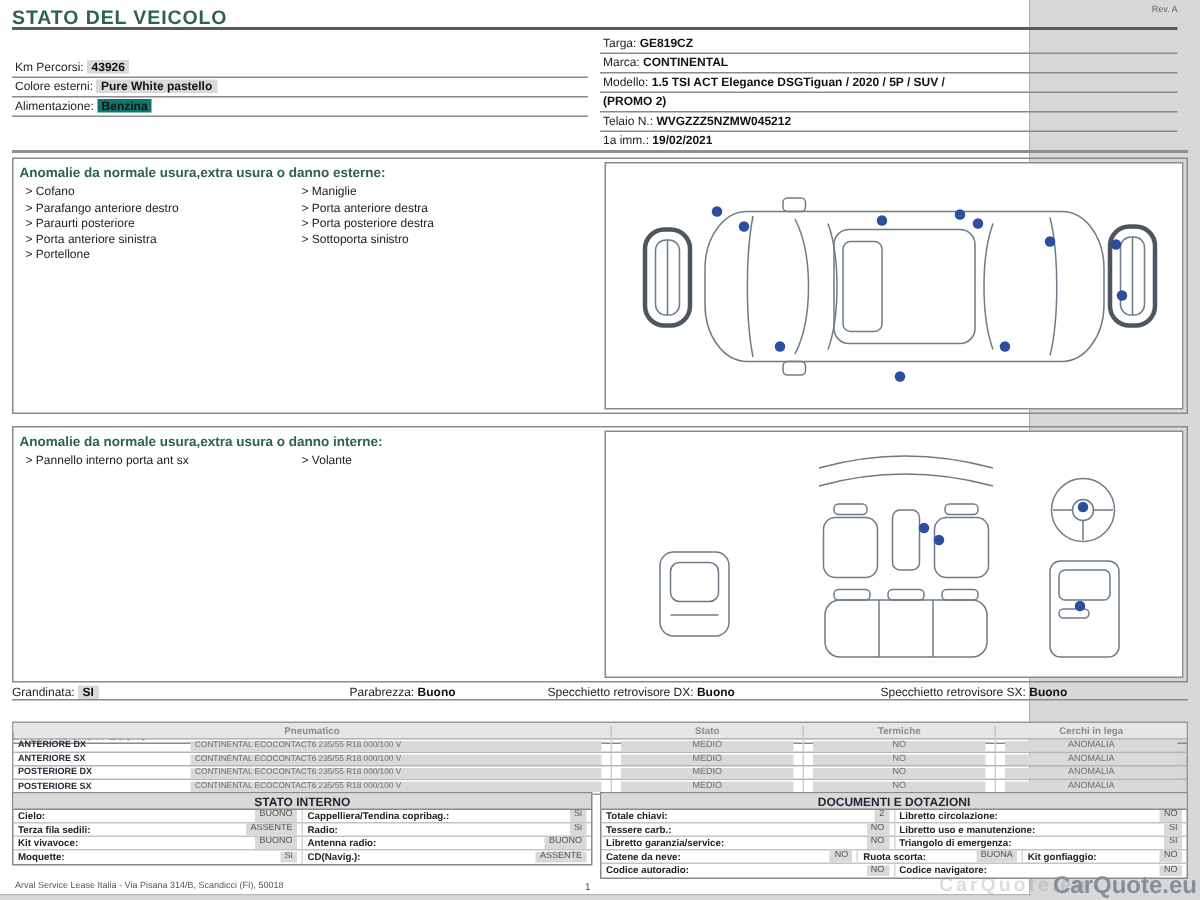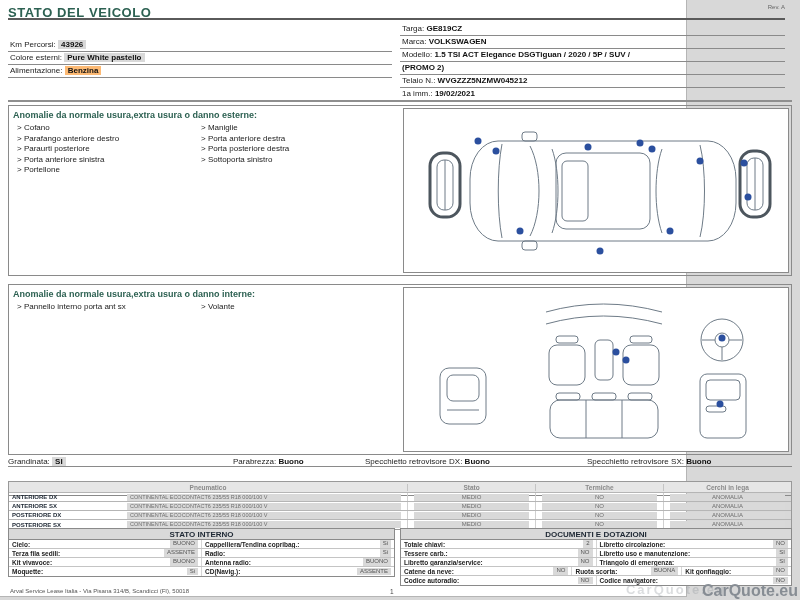--- a/index.html
+++ b/index.html
@@ -21,21 +21,21 @@
   
   .hdr { position: absolute; left: 8px; top: 3px; width: 777px; height: 17px; border-bottom: 2px solid #5a5a5a; }
   .title { color: #2d6152; font-size: 13px; font-weight: bold; letter-spacing: .6px; }
   .rev { position: absolute; right: 0; top: 1px; font-size: 6px; color: #666; }
   
   .info-left  { position: absolute; left: 8px;  top: 23px; width: 384px; margin-top: 16px; }
   .info-right { position: absolute; left: 400px; top: 23px; width: 385px; }
   .irow { height: 13px; line-height: 12px; font-size: 8px; color: #222; border-bottom: 1px solid #8a8a8a; padding-left: 2px; white-space: nowrap; overflow: hidden; }
   .irow b { font-weight: bold; color: #111; }
   .chip  { background: #d9d9d9; padding: 0 3px; }
-  .chip-blue { background: #fdba74; }
+  .chip-blue { background: #0f766e; }
   .rule { position: absolute; left: 8px; top: 100px; width: 784px; height: 2px; background: #8f8f8f; }
   
   .sec { position: absolute; left: 8px; width: 784px; height: 171px; border: 1px solid #8a8a8a; }
   .sec1 { top: 105px; }
   .sec2 { top: 284px; }
   .sec-title { color: #2d6152; font-size: 9px; font-weight: bold; padding: 4px 0 3px 4px; }
   .items { display: flex; font-size: 8px; color: #222; }
   .items ul { list-style: none; }
   .items li { line-height: 10.5px; white-space: nowrap; }
   .items li::before { content: "> "; }
@@ -105,21 +105,21 @@
     </div>
   </div>
 
   <div class="info-right">
     <div class="irow">
       <span>Targa:</span>
       <b>GE819CZ</b>
     </div>
     <div class="irow">
       <span>Marca:</span>
-      <b>VOLKSWAGEN</b>
+      <b>CONTINENTAL</b>
     </div>
     <div class="irow">
       <span>Modello:</span>
       <b>1.5 TSI ACT Elegance DSGTiguan / 2020 / 5P / SUV /</b>
     </div>
     <div class="irow">
       <b>(PROMO 2)</b>
     </div>
     <div class="irow">
       <span>Telaio N.:</span>

